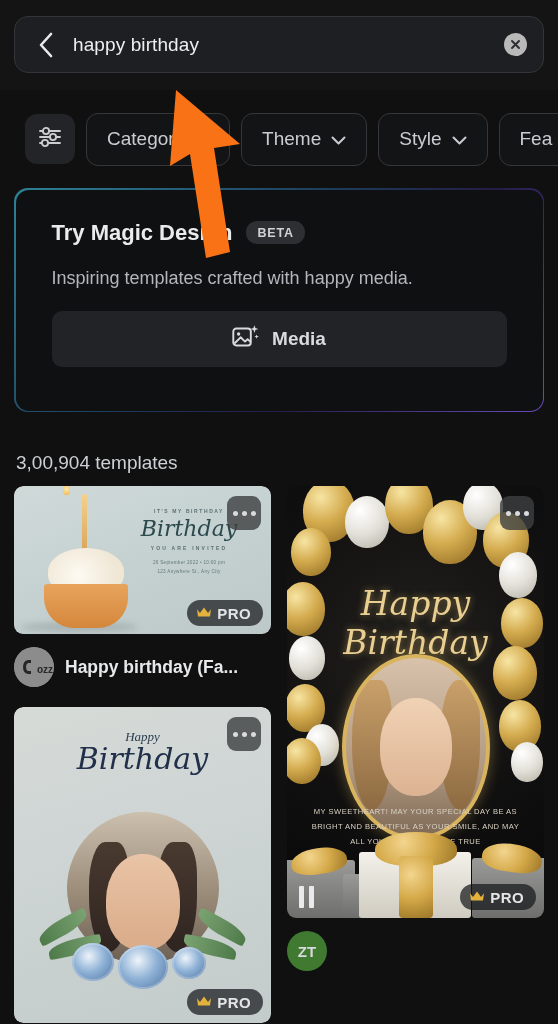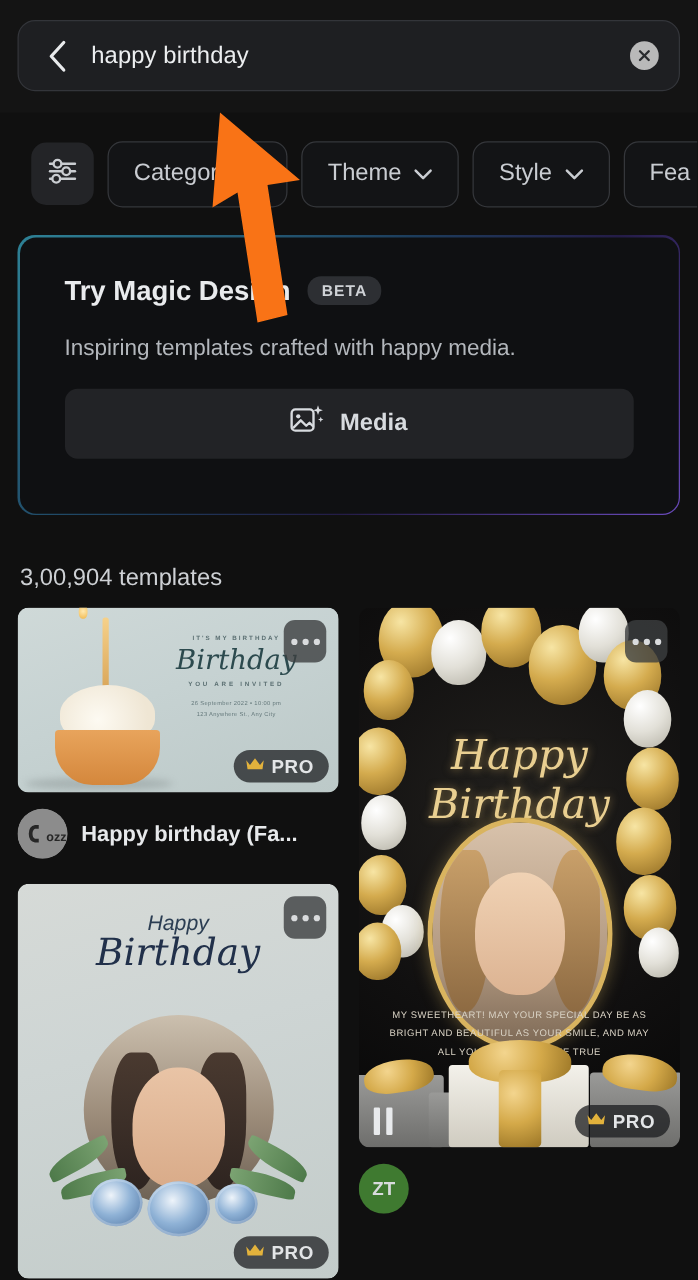--- a/index.html
+++ b/index.html
@@ -163,21 +163,21 @@
     color: #2c4a4e; font-size: 22px; font-family: "DejaVu Serif", serif;
     font-style: italic; margin-top: 2px;
   }
   .t1-inv { color: #5b6f72; font-size: 5px; letter-spacing: 2.2px; font-weight: bold; margin-top: 4px; }
   .t1-det { color: #64787b; font-size: 4.6px; letter-spacing: .3px; margin-top: 8px; line-height: 1.9; }
 
   
   .art2 { width: 100%; height: 316px; position: relative;
           background: linear-gradient(165deg,#d6dad7 0%,#ced5d4 40%,#c3ccca 100%); overflow: hidden; }
   .art2 .scripts { position: absolute; top: 22px; left: 0; right: 0; text-align: center; }
-  .art2 .s1 { color: #2b3d52; font-size: 17px; font-family: Liberation Sans, sans-serif; font-style: italic; }
+  .art2 .s1 { color: #2b3d52; font-size: 13px; font-family: Liberation Serif, serif; font-style: italic; }
   .art2 .s2 { color: #21304a; font-size: 30px; font-family: "DejaVu Serif", serif; font-style: italic; margin-top: -4px; }
   .art2 .photo {
     position: absolute; left: 50%; transform: translateX(-50%); top: 105px;
     width: 152px; height: 152px; border-radius: 50%; overflow: hidden;
     background: linear-gradient(180deg,#cbbfae 0%,#9a8a78 55%,#6c6053 100%);
   }
   .art2 .face {
     position: absolute; left: 50%; transform: translateX(-50%); top: 42px;
     width: 74px; height: 96px; border-radius: 48% 48% 44% 44%;
     background: linear-gradient(180deg,#e9c4a6 0%,#d9ab89 100%);

